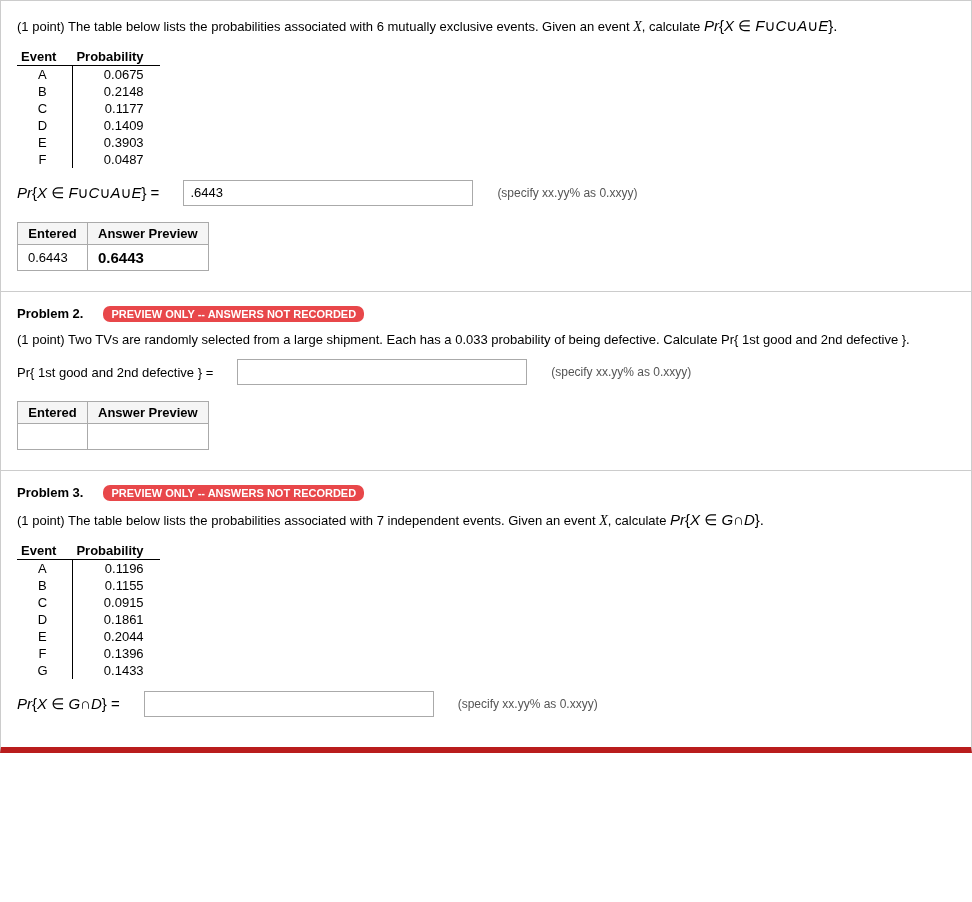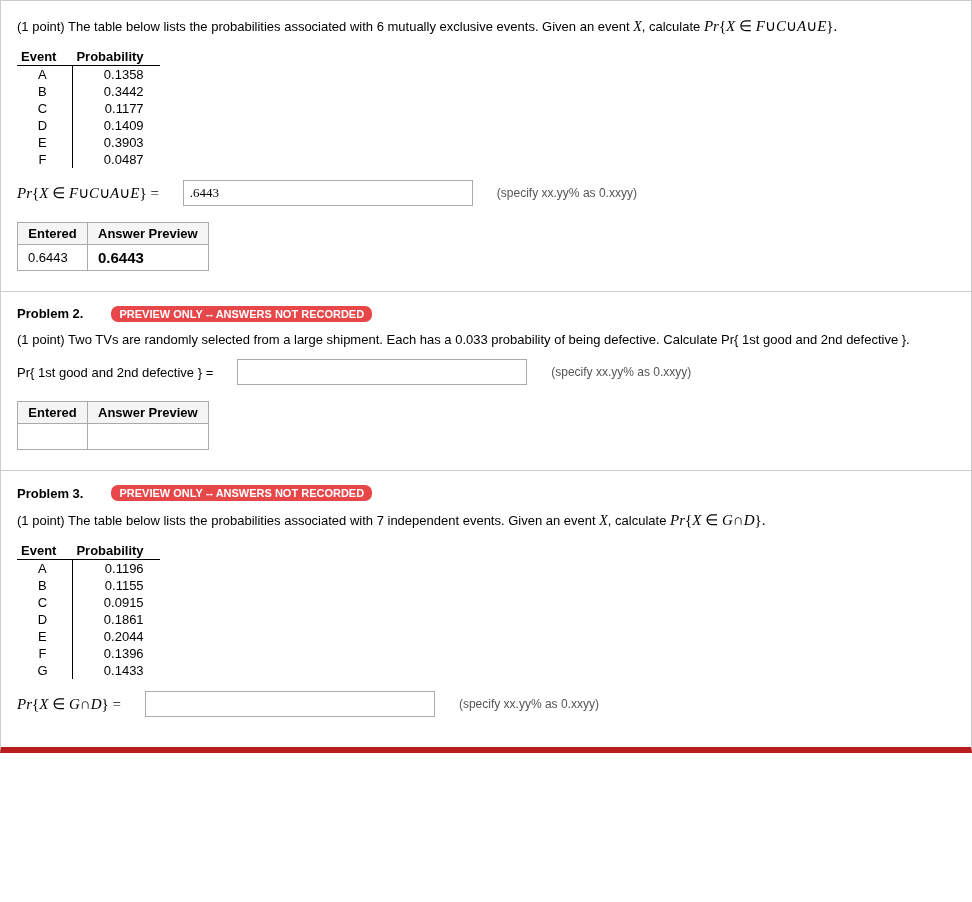--- a/index.html
+++ b/index.html
@@ -14,22 +14,21 @@
       border: 1px solid #ccc;
       padding: 14px 16px 16px 16px;
       margin-bottom: 0;
       border-bottom: none;
     }
     .problem-section:last-child {
       border-bottom: 1px solid #ccc;
     }
     .problem-header {
       display: flex;
-      align-items: center;
-      gap: 28px;
+      gap: 20px;
       margin-bottom: 8px;
     }
     .problem-label {
       font-weight: bold;
       font-size: 13px;
     }
     .preview-badge {
       background-color: #e8474a;
       color: #fff;
       font-size: 11px;
@@ -70,21 +69,20 @@
       margin-bottom: 14px;
       flex-wrap: wrap;
     }
     .answer-input {
       border: 1px solid #aaa;
       padding: 3px 6px;
       font-size: 13px;
       width: 290px;
       height: 26px;
       color: #000;
-      font-family: Liberation Serif, serif;
     }
     .specify-text {
       font-size: 12px;
       color: #555;
     }
     .answer-preview-table {
       border-collapse: collapse;
       font-size: 13px;
       margin-bottom: 4px;
     }
@@ -104,21 +102,21 @@
       height: 26px;
     }
     
     .math {
       font-style: italic;
       font-family: 'Times New Roman', serif;
       font-size: 14px;
     }
     .math-big {
       font-size: 15px;
-      font-family: Liberation Serif, serif;
+      font-family: Liberation Sans, sans-serif;
     }
   </style>
 </head>
 <body>
 
 <div class="problem-section">
   <div class="problem-text">
     <span>(1 point)</span>
     <span>The table below lists the probabilities associated with 6 mutually exclusive events. Given an event</span>
     <span class="math"> X</span>,
@@ -131,25 +129,25 @@
   <table class="prob-table">
     <thead>
       <tr>
         <th>Event</th>
         <th>Probability</th>
       </tr>
     </thead>
     <tbody id="p1-table-body">
     <tr>
           <td>A</td>
-          <td>0.1358</td>
+          <td>0.0675</td>
         </tr>
         <tr>
           <td>B</td>
-          <td>0.3442</td>
+          <td>0.2148</td>
         </tr>
         <tr>
           <td>C</td>
           <td>0.1177</td>
         </tr>
         <tr>
           <td>D</td>
           <td>0.1409</td>
         </tr>
         <tr>

